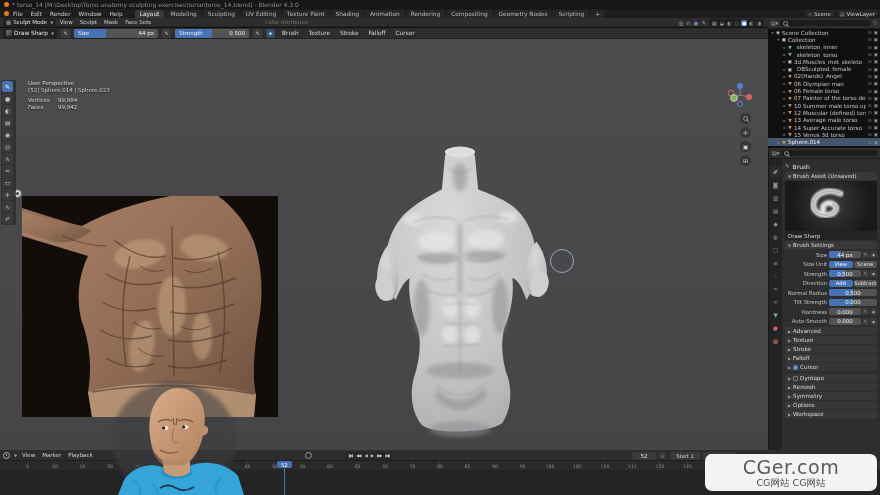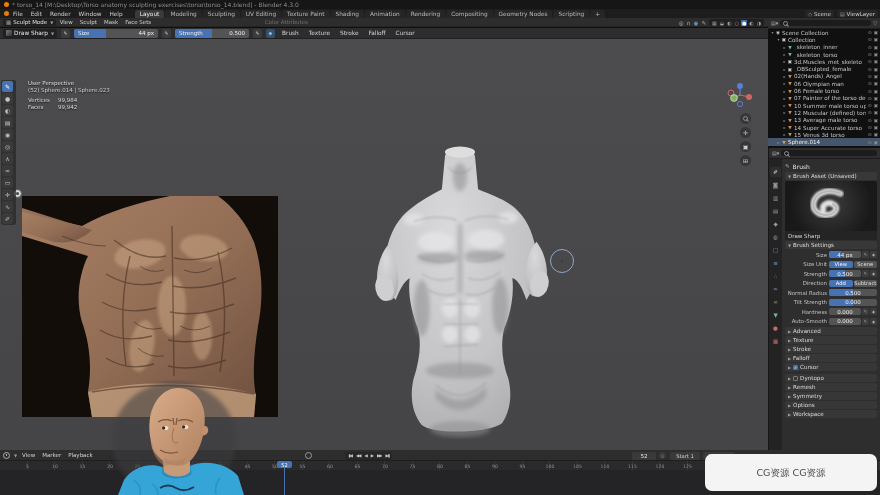--- a/index.html
+++ b/index.html
@@ -981,14 +981,15 @@
   <ellipse cx="61" cy="48" rx="3.4" ry="2" fill="#f0e6da"></ellipse>
   <ellipse cx="81" cy="47" rx="3.4" ry="2" fill="#f0e6da"></ellipse>
   <circle cx="59.6" cy="48" r="1.7" fill="#3a2a1e"></circle>
   <circle cx="79.6" cy="47" r="1.7" fill="#3a2a1e"></circle>
   <path d="M70,48 q-3,8 -1,13 q2,3 5,1" stroke="#a8775a" stroke-width="1.2" fill="none"></path>
   <path d="M48,62 C50,74 58,82 68,84 L60,86 C52,80 47,71 48,62 Z" fill="#a97f60" opacity=".55"></path>
   <path d="M60,78 q10,6 22,0 l-2,6 q-9,4 -18,-1 Z" fill="#a97f60" opacity=".45"></path>
 </svg>
 
 <div class="abs watermark">
-  <span class="wm2">CG资源 CG资源</span>
+  <span class="wm1">CGer.com</span>
+  <span class="wm2">CG网站 CG网站</span>
 </div>
 
 </body></html>

